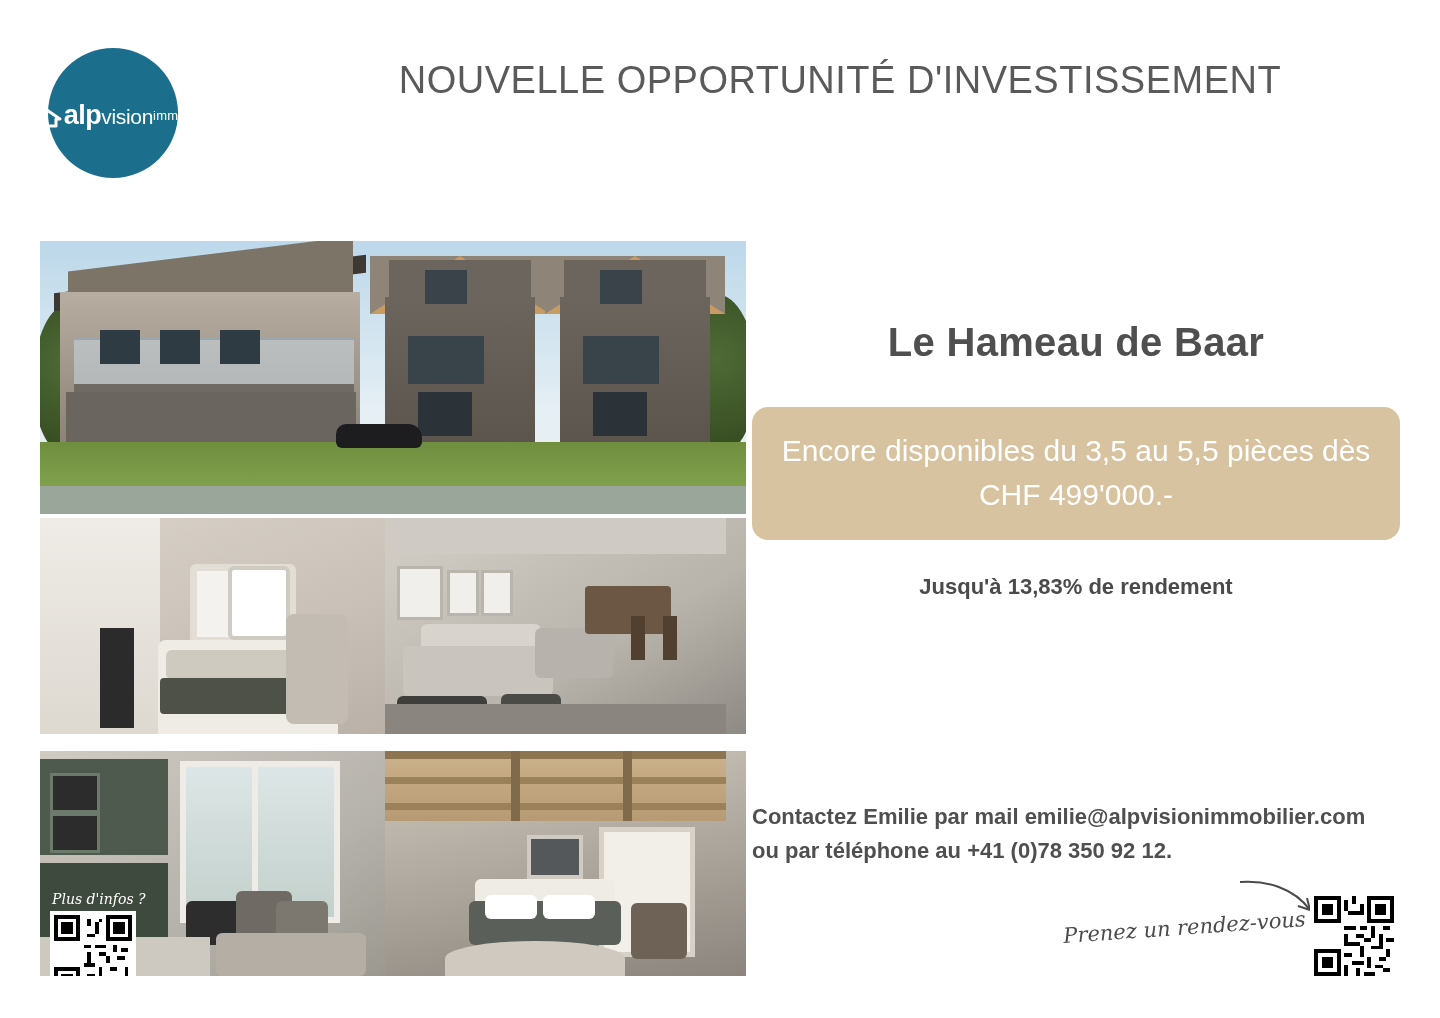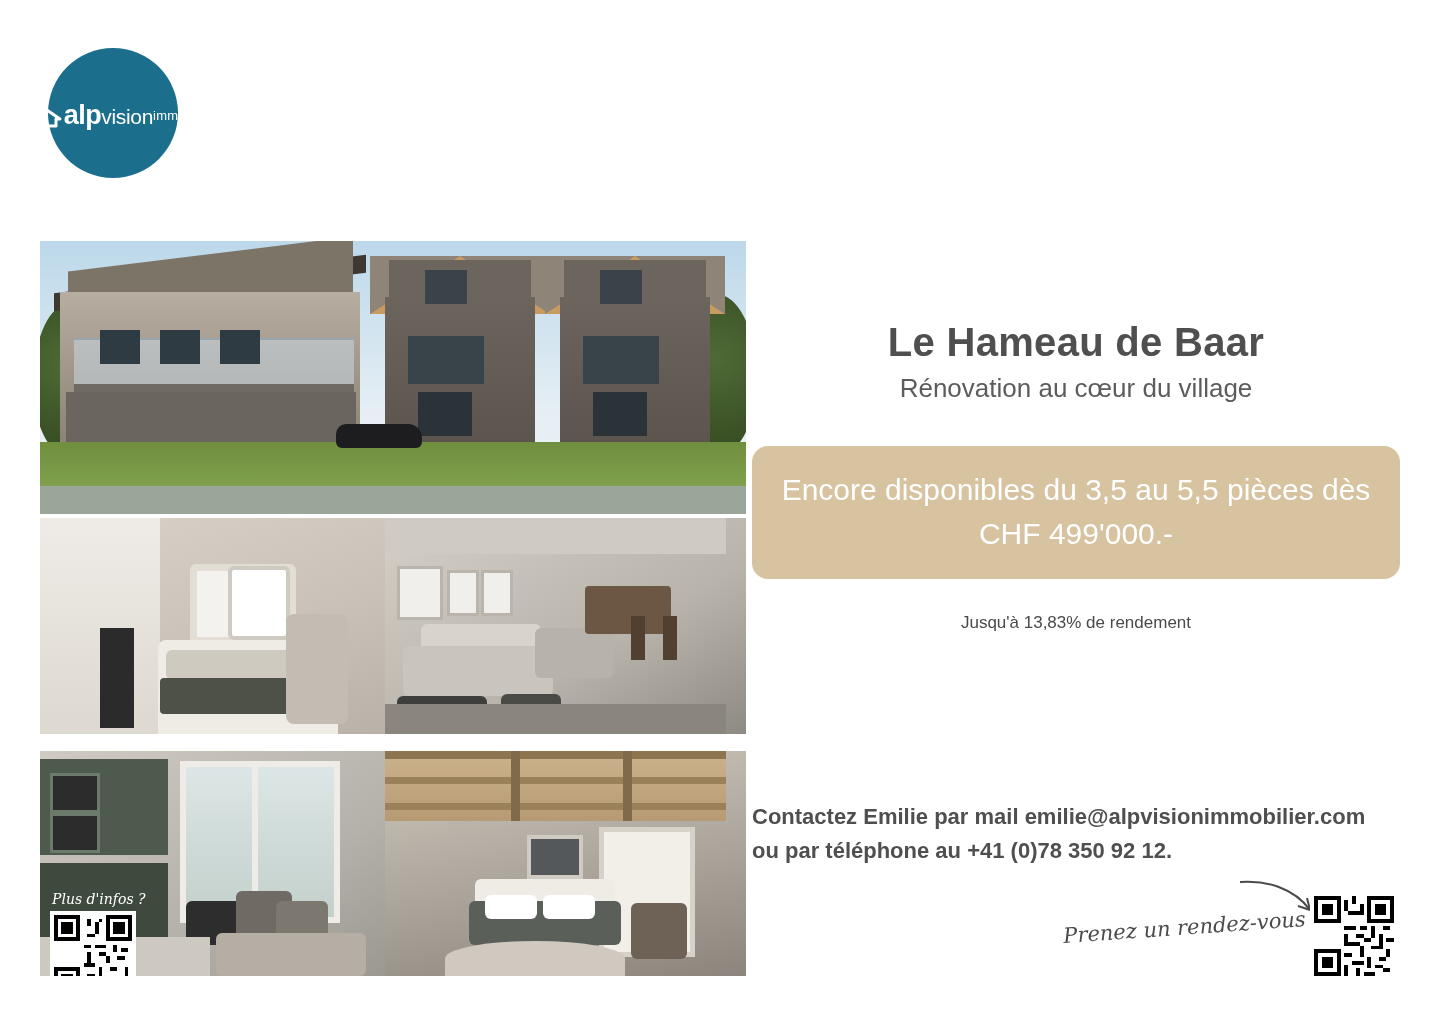--- a/index.html
+++ b/index.html
@@ -175,22 +175,22 @@
     box-sizing: border-box;
     color: #ffffff;
     font-size: 30px;
     line-height: 1.45;
     text-align: center;
   }
   .badge b { font-weight: normal; }
   .yield {
     margin-top: 34px;
     text-align: center;
-    font-size: 17px;
-    font-weight: normal;
+    font-size: 22px;
+    font-weight: bold;
     color: #4a4a4a;
   }
   .contact {
     position: absolute;
     left: 752px;
     top: 800px;
     width: 660px;
     font-size: 22px;
     line-height: 1.55;
     color: #4f4f4f;
@@ -232,20 +232,21 @@
         <path d="M26 2 L48 17 L44 17 L44 24 L8 24 L8 17 L4 17 Z" fill="none" stroke="#ffffff" stroke-width="3" stroke-linejoin="round"></path>
         <circle cx="26" cy="17" r="3.2" fill="#ffffff"></circle>
       </svg>
     </span>
     <span class="logo-line1">alp</span>
     <span class="logo-line2">vision</span>
     <span class="logo-line3">immobilier</span>
   </div>
 
   <div class="headline">
+    <span>NOUVELLE OPPORTUNITÉ D'INVESTISSEMENT</span>
   </div>
 </div>
 
 <div class="gallery">
 
   <div class="img hero">
     <div class="hero-sky"></div>
     <div class="tree" style="left:-6px; width:70px; height:150px;"></div>
     <div class="tree" style="left:636px; width:80px; height:160px;"></div>
     <div class="chalet c1-roof"></div>
@@ -379,21 +380,20 @@
     <div class="blk soft" style="left:84px; top:150px; width:152px; height:44px; background:#5b5f5a;"></div>
     <div class="blk soft" style="left:100px; top:144px; width:52px; height:24px; background:#ffffff;"></div>
     <div class="blk soft" style="left:158px; top:144px; width:52px; height:24px; background:#ffffff;"></div>
     <div class="blk soft" style="left:246px; top:152px; width:56px; height:56px; background:#6e6257;"></div>
     <div class="blk" style="left:60px; top:190px; width:180px; height:35px; background:#cfc9c0; border-radius:50% 50% 0 0;"></div>
   </div>
 </div>
 
 <div class="right">
   <h1 class="project-title">Le Hameau de Baar</h1>
-  <div class="project-sub">Rénovation au cœur du village</div>
 
   <div class="badge">
     <b>Encore disponibles</b><span> du 3,5 au 5,5 pièces </span><b>dès CHF 499'000.-</b>
   </div>
 
   <div class="yield">Jusqu'à 13,83% de rendement</div>
 </div>
 
 <div class="contact">
   <div>Contactez Emilie par mail emilie@alpvisionimmobilier.com</div>

